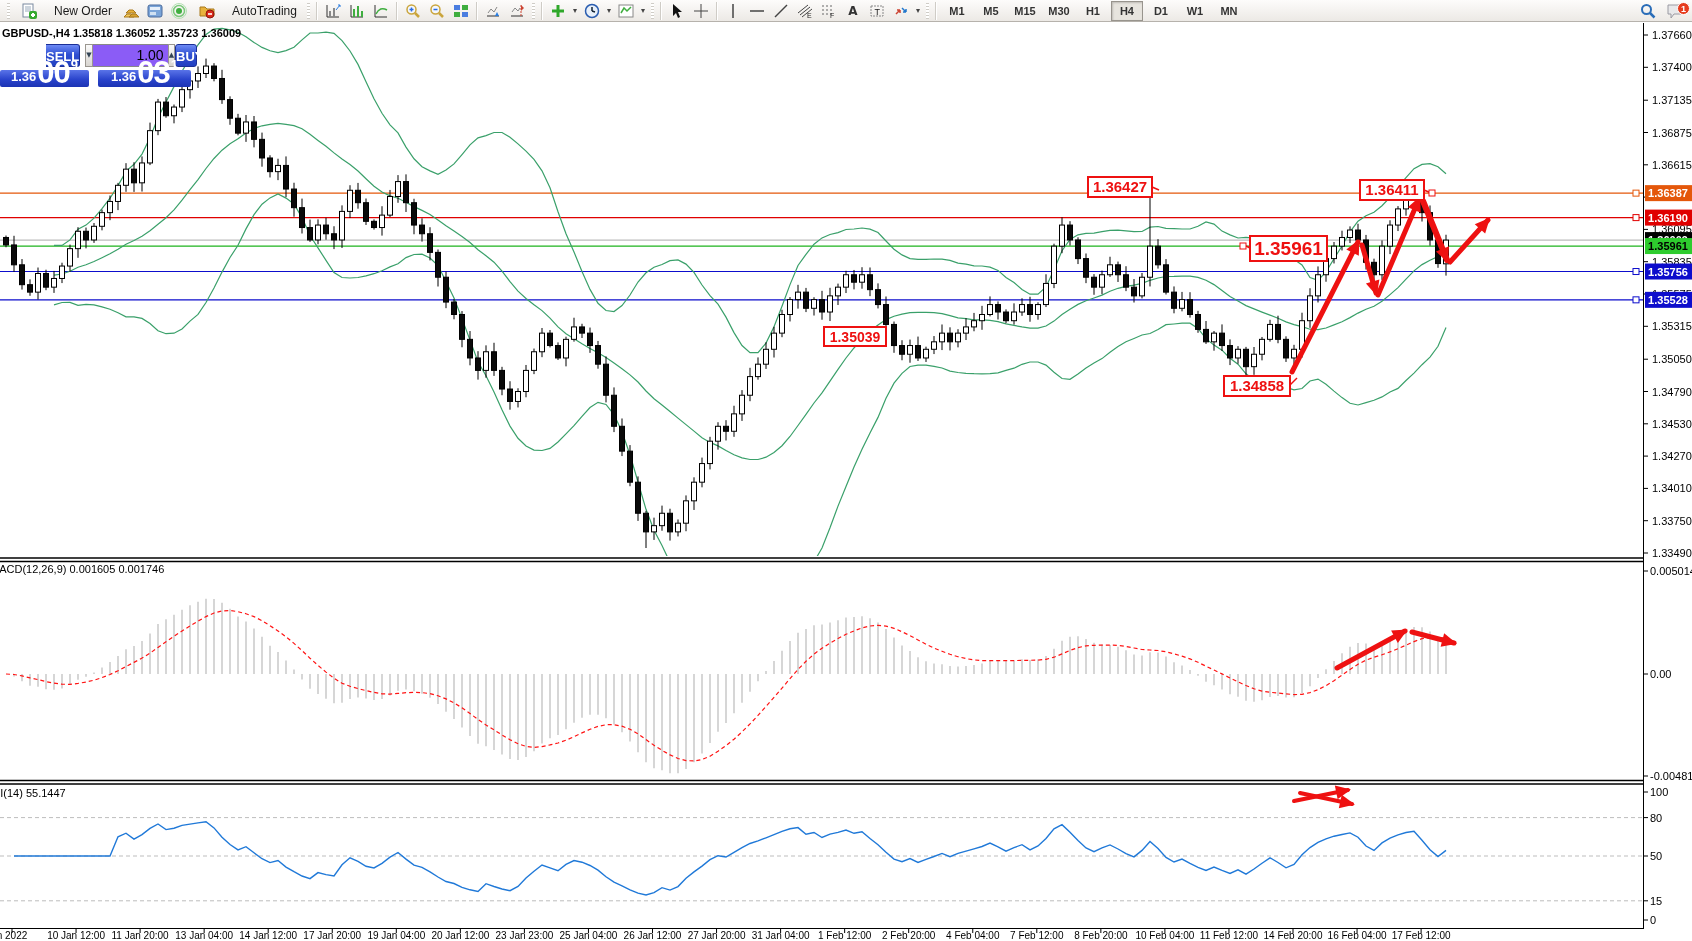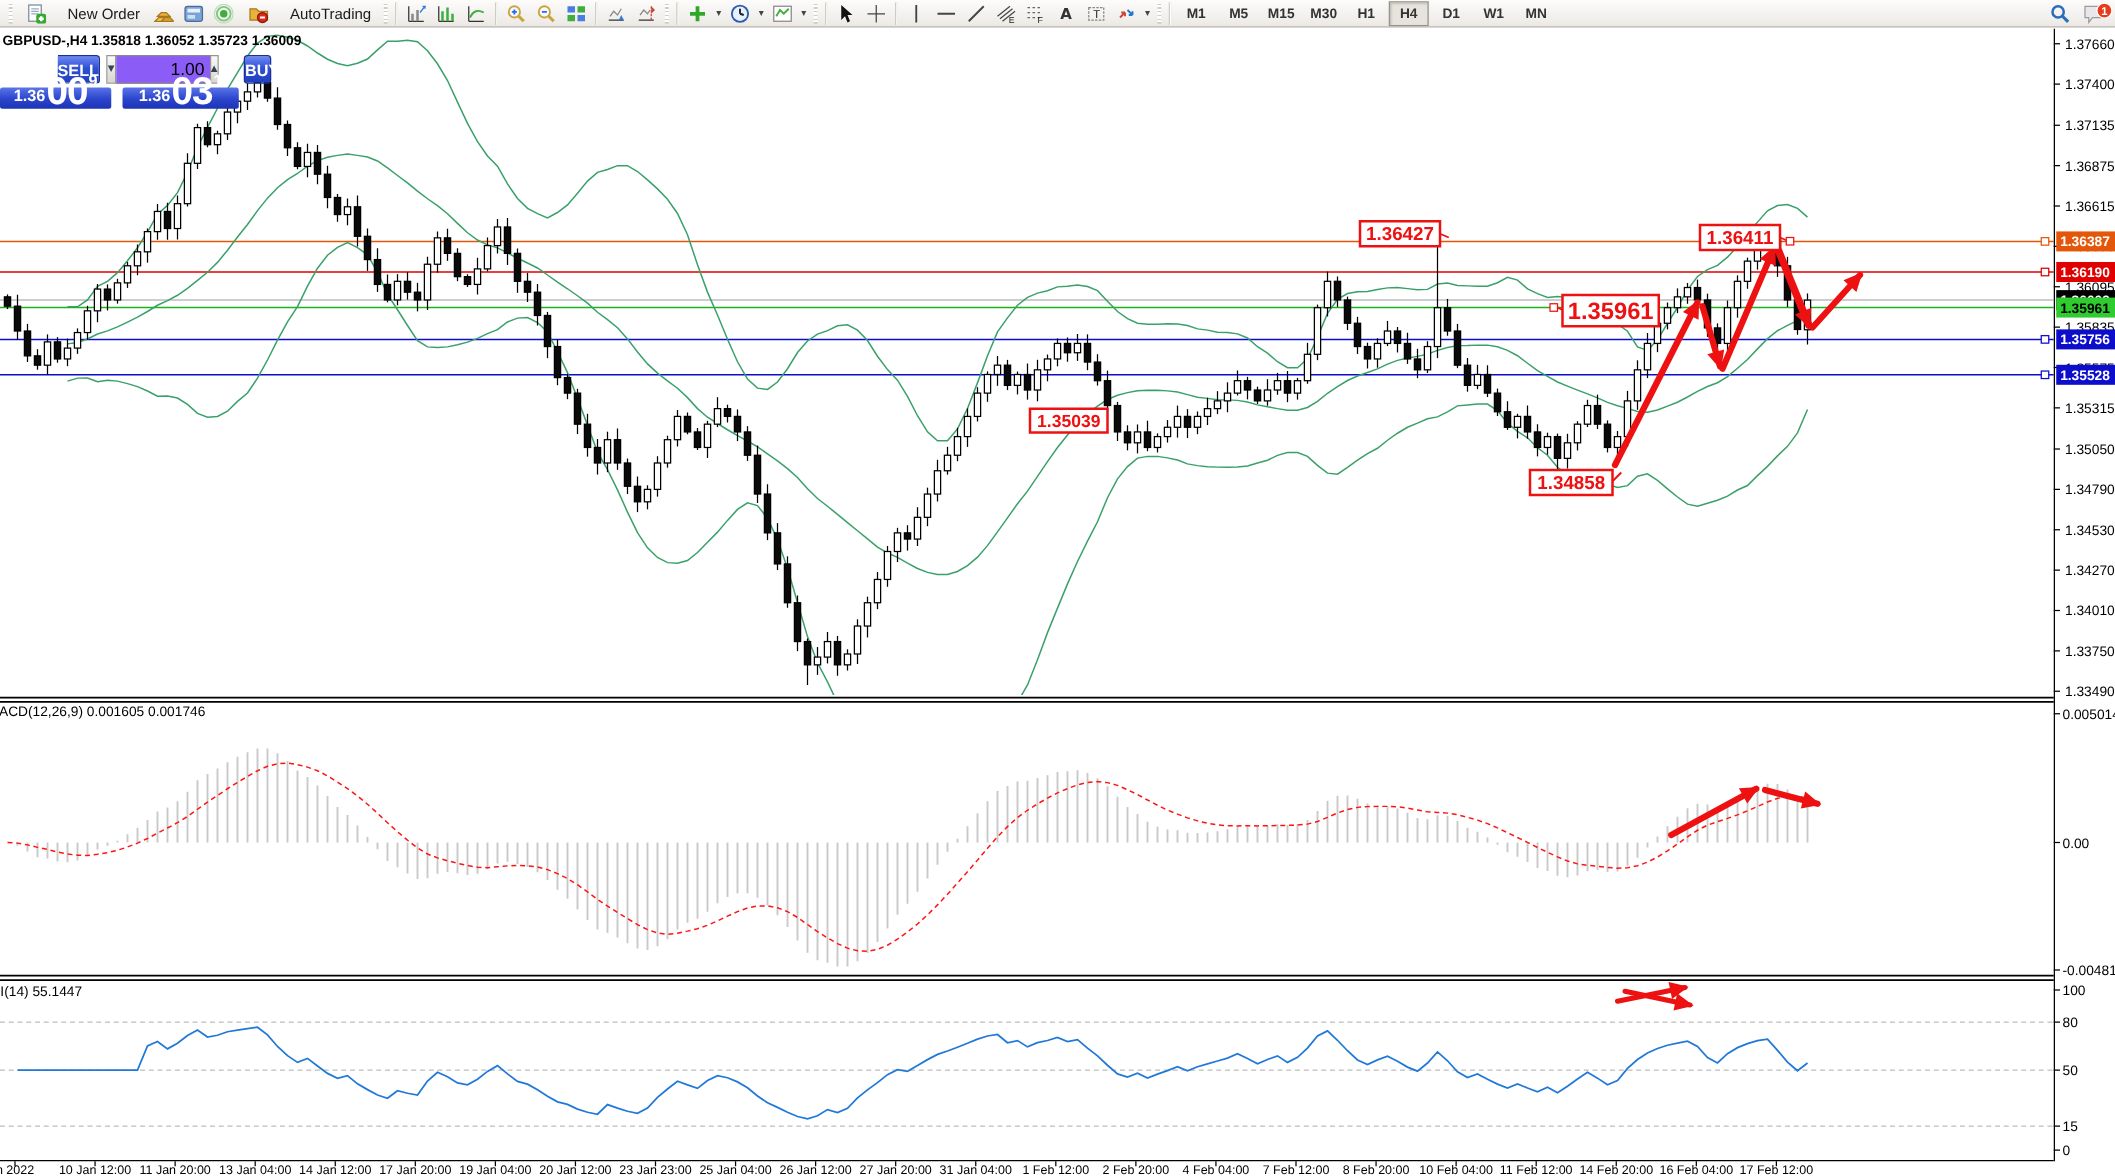--- a/index.html
+++ b/index.html
@@ -25,21 +25,21 @@
     color:#fff;font:bold 9px/13px "Liberation Sans",sans-serif;text-align:center;border:1px solid #fff;box-sizing:border-box;}
   
   .chart-title{position:absolute;top:27px;left:2px;z-index:6;font:bold 11px "Liberation Sans",sans-serif;color:#000;text-align:center;}
   
   .oneclick{position:absolute;top:44px;left:0;width:192px;z-index:6;}
   .oc-row1{display:flex;height:23px;align-items:stretch;}
   .sell-btn,.buy-btn{background:linear-gradient(#6d8af5,#3050d2 45%,#2140c0);color:#fff;
     font:bold 13px/23px "Liberation Sans",sans-serif;text-align:center;border:1px solid #1b2f96;
     border-radius:3px;box-sizing:border-box;margin-left:46px;}
   .sell-btn{width:38px;border-radius:0 3px 3px 0;border-left:none;}
-  .buy-btn{width:22px;margin-left:20px;}
+  .buy-btn{width:22px;margin-left:0;}
   .vol-btn{width:14px;background:linear-gradient(#fafafa,#d8d5d0);border:1px solid #9a968f;
     font:7px/21px "DejaVu Sans",sans-serif;color:#345;text-align:center;box-sizing:border-box;}
   .vol-field{width:75px;border:1px solid #888;border-left:none;border-right:none;background:#8b5cf6;
     font:14px/21px "Liberation Sans",sans-serif;text-align:right;padding:0 4px;box-sizing:border-box;}
   .oc-row2{display:flex;margin-top:3px;}
   .price-box{height:17px;background:linear-gradient(#5a74e8,#2a44cc 55%,#1c34b4);color:#fff;
     display:flex;align-items:flex-end;justify-content:center;border-radius:2px;box-sizing:border-box;}
   .pb-left{width:89px;}
   .pb-right{width:93px;margin-left:9px;}
   .pb-small{font:bold 13px "Liberation Sans",sans-serif;margin:0 1px 3px 0;}

